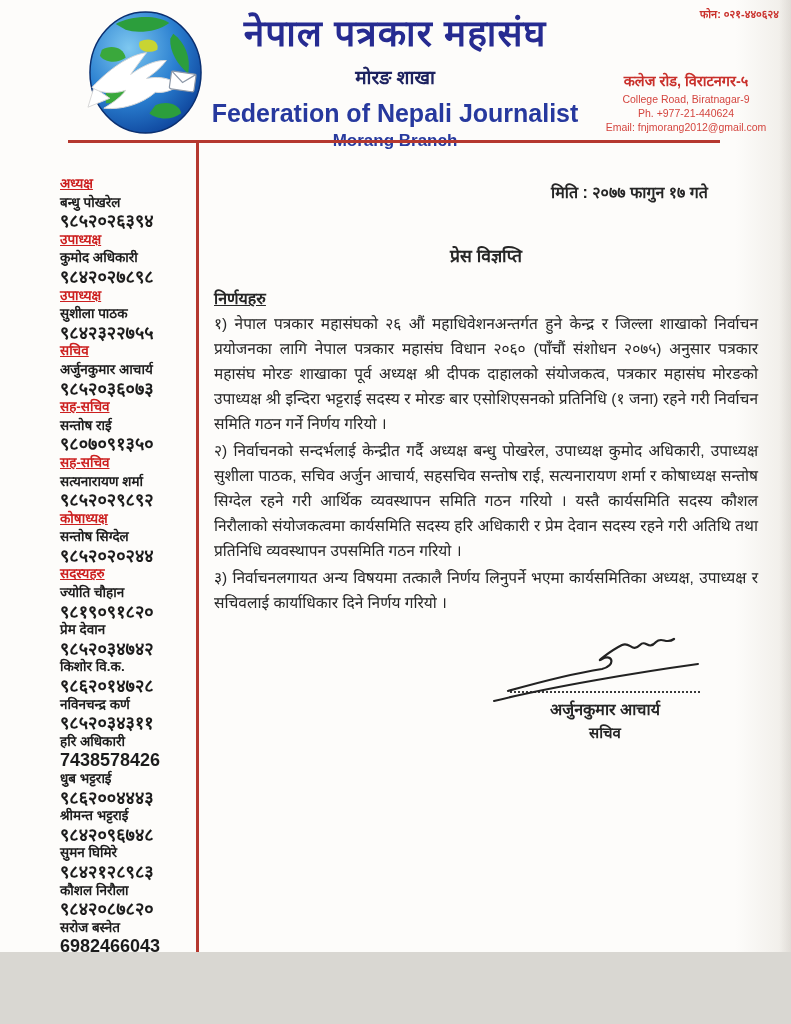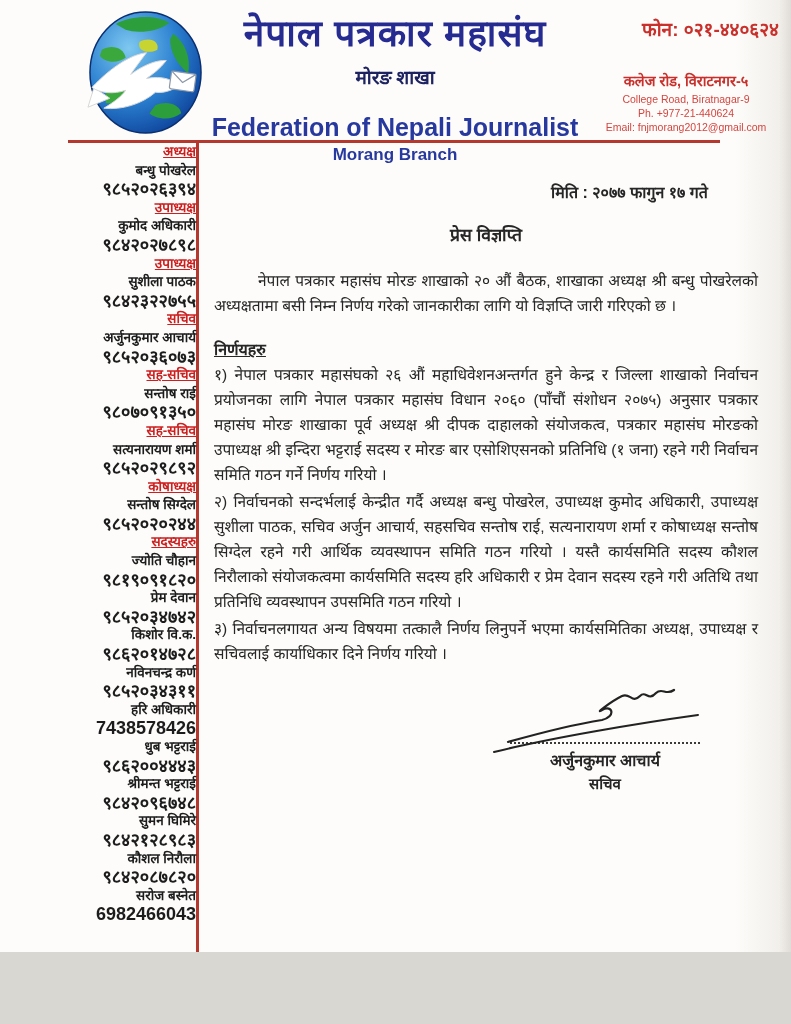--- a/index.html
+++ b/index.html
@@ -8,39 +8,39 @@
     position:relative; width:791px; height:952px; margin:0 auto;
     background:linear-gradient(90deg,#fdfcfa 0%, #fdfcfa 93%, #efece7 100%);
     overflow:hidden;
     font-family:"Liberation Sans","DejaVu Sans",sans-serif;
     color:#262626;
   }
   
   .logo { position:absolute; left:86px; top:8px; width:119px; height:130px; }
   .hdr-center { position:absolute; left:200px; top:14px; width:390px; text-align:center; }
   .org-np   { font-size:37px; font-weight:bold; color:#262b91; line-height:1.1; letter-spacing:1px; }
-  .branch-np{ font-size:19px; font-weight:bold; color:#1d2260; margin-top:9px;font-family:Liberation Serif, serif; }
-  .org-en   { font-size:25px; font-weight:bold; color:#27399e; margin-top:24px; line-height:1.05;}
+  .branch-np{ font-size:19px; font-weight:bold; color:#1d2260; margin-top:9px; }
+  .org-en   { font-size:25px; font-weight:bold; color:#27399e; margin-top:10px; line-height:1.05;}
   .branch-en{ font-size:17px; font-weight:bold; color:#27399e; margin-top:5px; }
-  .hdr-phone { position:absolute; right:12px; top:16px; font-size:19px; font-weight:bold; color:#c9302b; }
+  .hdr-phone { position:absolute; right:12px; top:6px; font-size:11px; font-weight:bold; color:#c9302b; }
   .hdr-addr { position:absolute; right:6px; top:70px; width:198px; text-align:center; color:#d4453f; }
   .addr-np { font-size:14.5px; font-weight:bold; color:#c9302b; margin-bottom:2px;text-align:center;}
   .addr-ln { font-size:10.5px; line-height:1.35; }
   
   .hline { position:absolute; left:68px; top:140px; width:652px; height:3px; background:#b5382f; }
   .vline { position:absolute; left:196px; top:140px; width:3px;  height:845px; background:#b5382f; }
   
-  .sidebar { position:absolute; left:60px; top:143px; width:136px; text-align:right; }
+  .sidebar { position:absolute; left:60px; top:175px; width:136px; text-align:left; }
   .sb-title { font-size:13.5px; font-weight:bold; color:#cc1f1f; text-decoration:underline; line-height:18.6px; }
   .sb-name  { font-size:13.5px; font-weight:bold; color:#1c1c1c; line-height:18.6px; }
   .sb-phone { font-size:18px; font-weight:bold; color:#1c1c1c; line-height:18.6px; }
   
   .main { position:absolute; left:214px; top:165px; width:544px; }
   .date-line { text-align:right; padding-right:50px; font-size:16px; font-weight:bold; margin-top:16px; }
-  .doc-title { text-align:center; font-size:17.5px; font-weight:bold; margin-top:19px; }
+  .doc-title { text-align:center; font-size:17.5px; font-weight:bold; margin-top:40px; }
   .para { font-size:15.5px; line-height:25px; text-align:justify; }
   .intro { margin-top:22px; text-indent:44px; }
   .dec-head { font-size:16px; font-weight:bold; text-decoration:underline; margin-top:20px; }
   .dec { margin-top:2px; }
   .dec + .dec { margin-top:2px; }
   
   .sig-block { width:250px; margin:14px 28px 0 auto; text-align:center; }
   .sig-svg { display:block; margin:0 auto -16px auto; }
   .sig-dots { width:190px; margin:0 auto 5px auto; border-bottom:2.5px dotted #3a3a3a; }
   .sig-name { font-size:16px; font-weight:bold; }
@@ -155,21 +155,20 @@
       <div class="sb-name">कौशल निरौला</div>
       <div class="sb-phone">९८४२०८७८२०</div>
       <div class="sb-name">सरोज बस्नेत</div>
       <div class="sb-phone">6982466043</div>
     </div>
   </div>
 
   <div class="main">
     <div class="date-line">मिति : २०७७ फागुन १७ गते</div>
     <div class="doc-title">प्रेस विज्ञप्ति</div>
-    <p class="para intro">नेपाल पत्रकार महासंघ मोरङ शाखाको २० औं बैठक, शाखाका अध्यक्ष श्री बन्धु पोखरेलको अध्यक्षतामा बसी निम्न निर्णय गरेको जानकारीका लागि यो विज्ञप्ति जारी गरिएको छ ।</p>
     <div class="dec-head">निर्णयहरु</div>
     <p class="para dec">१) नेपाल पत्रकार महासंघको २६ औं महाधिवेशनअन्तर्गत हुने केन्द्र र जिल्ला शाखाको निर्वाचन प्रयोजनका लागि नेपाल पत्रकार महासंघ विधान २०६० (पाँचौं संशोधन २०७५) अनुसार पत्रकार महासंघ मोरङ शाखाका पूर्व अध्यक्ष श्री दीपक दाहालको संयोजकत्व, पत्रकार महासंघ मोरङको उपाध्यक्ष श्री इन्दिरा भट्टराई सदस्य र मोरङ बार एसोशिएसनको प्रतिनिधि (१ जना) रहने गरी निर्वाचन समिति गठन गर्ने निर्णय गरियो ।</p>
     <p class="para dec">२) निर्वाचनको सन्दर्भलाई केन्द्रीत गर्दै अध्यक्ष बन्धु पोखरेल, उपाध्यक्ष कुमोद अधिकारी, उपाध्यक्ष सुशीला पाठक, सचिव अर्जुन आचार्य, सहसचिव सन्तोष राई, सत्यनारायण शर्मा र कोषाध्यक्ष सन्तोष सिग्देल रहने गरी आर्थिक व्यवस्थापन समिति गठन गरियो । यस्तै कार्यसमिति सदस्य कौशल निरौलाको संयोजकत्वमा कार्यसमिति सदस्य हरि अधिकारी र प्रेम देवान सदस्य रहने गरी अतिथि तथा प्रतिनिधि व्यवस्थापन उपसमिति गठन गरियो ।</p>
     <p class="para dec">३) निर्वाचनलगायत अन्य विषयमा तत्कालै निर्णय लिनुपर्ने भएमा कार्यसमितिका अध्यक्ष, उपाध्यक्ष र सचिवलाई कार्याधिकार दिने निर्णय गरियो ।</p>
 
     <div class="sig-block">
       <svg class="sig-svg" width="230" height="78" viewBox="0 0 230 78">
         <path fill="none" stroke="#222" stroke-width="2.2" stroke-linecap="round" d="M18 62 C50 53 86 44 112 40 C126 37 123 24 112 30 C104 35 120 22 132 16 C140 12 142 24 150 16 C156 10 158 22 166 13 C172 7 176 16 184 10"></path>
         <path fill="none" stroke="#222" stroke-width="2" stroke-linecap="round" d="M4 72 C60 58 150 43 208 35"></path>
       </svg>

